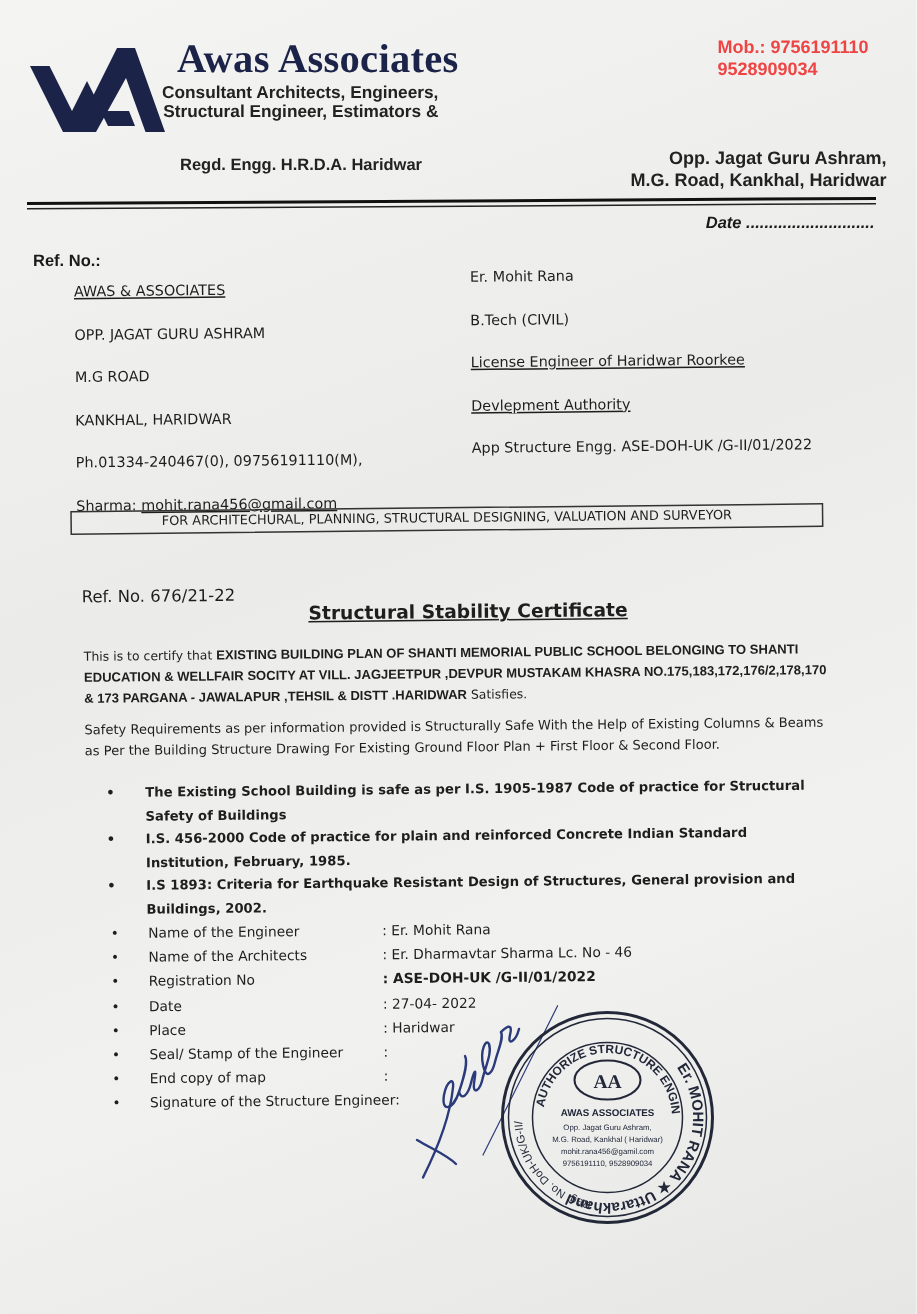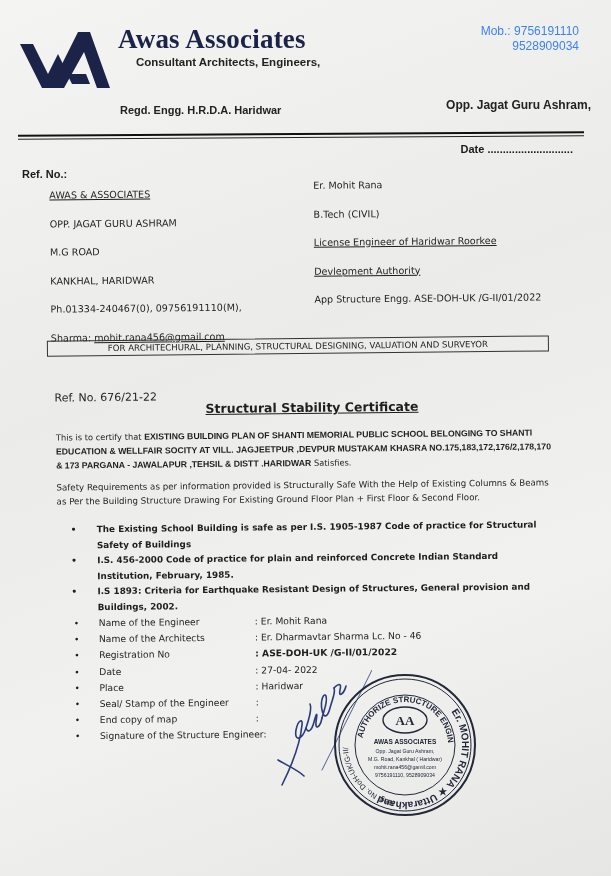--- a/index.html
+++ b/index.html
@@ -13,29 +13,29 @@
   .abs { position: absolute; }
 
   
   .logo { left: 20px; top: 30px; width: 90px; height: 58px; }
   .brand-title {
     left: 118px; top: 24px;
     font-family: "Liberation Serif", serif; font-weight: bold;
     font-size: 27px; color: #1c2348; letter-spacing: 0.2px;
   }
   .brand-sub {
-    left: 136px; top: 56px; font-size: 11.5px; font-weight: bold; line-height: 13px; color: #222; text-align: right;
+    left: 108px; top: 56px; font-size: 11.5px; font-weight: bold; line-height: 13px; color: #222; text-align: right;
   }
   .regd { left: 120px; top: 103px; font-size: 11px; font-weight: bold; line-height: 14px; color: #222; }
-  .mob { right: 32px; top: 24px; font-size: 12px; font-weight: normal; text-align: right; line-height: 15px; color: #3b82f6; }
+  .mob { right: 32px; top: 24px; font-size: 12px; font-weight: bold; text-align: left; line-height: 15px; color: #ef4444; }
   .addr-right { right: 20px; top: 98px; font-size: 12px; font-weight: bold; text-align: right; line-height: 15px; color: #222; }
   .rule1 { left: 18px; top: 133px; width: 566px; height: 2px; background: #111; transform: rotate(-0.35deg); }
   .rule2 { left: 18px; top: 137px; width: 566px; height: 1px; background: #222; transform: rotate(-0.35deg); }
   .refno { left: 22px; top: 168px; font-size: 11px; font-weight: bold; }
-  .date-label { right: 38px; top: 143px; font-size: 11px; font-weight: bold; }
+  .date-label { right: 28px; top: 143px; font-size: 11px; font-weight: bold; font-style: italic; }
 
   
   .page-body { left: 0; top: 0; width: 611px; height: 876px; transform: rotate(-0.6deg); transform-origin: 300px 450px; }
   .doc { font-family: "DejaVu Sans", sans-serif; font-size: 9.6px; color: #1e1e1e; }
   .underline { text-decoration: underline; }
   .col-left { left: 52px; top: 187px; }
   .col-left div { height: 28.5px; }
   .col-right { left: 316px; top: 180px; }
   .col-right div { height: 28.5px; }
   .banner {
@@ -67,30 +67,32 @@
 <body>
 
 <svg class="abs logo" viewBox="0 0 90 58">
   <polygon points="0,14 13,14 28,44 38,24 44,36 32,58 22,58" fill="#1c2348"></polygon>
   <polygon points="30,58 58,2 70,2 90,58 77,58 64,22 44,58" fill="#1c2348"></polygon>
   <polygon points="47,44 66,44 70,54 52,54" fill="#1c2348"></polygon>
 </svg>
 <div class="abs brand-title">Awas Associates</div>
 <div class="abs brand-sub">
   <div>Consultant Architects, Engineers,</div>
+  <div>Structural Engineer, Estimators &amp;</div>
 </div>
 <div class="abs regd">
   <div>Regd. Engg. H.R.D.A. Haridwar</div>
 </div>
 <div class="abs mob">
   <div>Mob.: 9756191110</div>
   <div>9528909034</div>
 </div>
 <div class="abs addr-right">
   <div>Opp. Jagat Guru Ashram,</div>
+  <div>M.G. Road, Kankhal, Haridwar</div>
 </div>
 <div class="abs rule1"></div>
 <div class="abs rule2"></div>
 <div class="abs refno">Ref. No.:</div>
 <div class="abs date-label">Date ............................</div>
 
 <div class="abs page-body doc">
   <div class="abs col-left">
     <div class="underline">AWAS &amp; ASSOCIATES</div>
     <div>OPP. JAGAT GURU ASHRAM</div>

